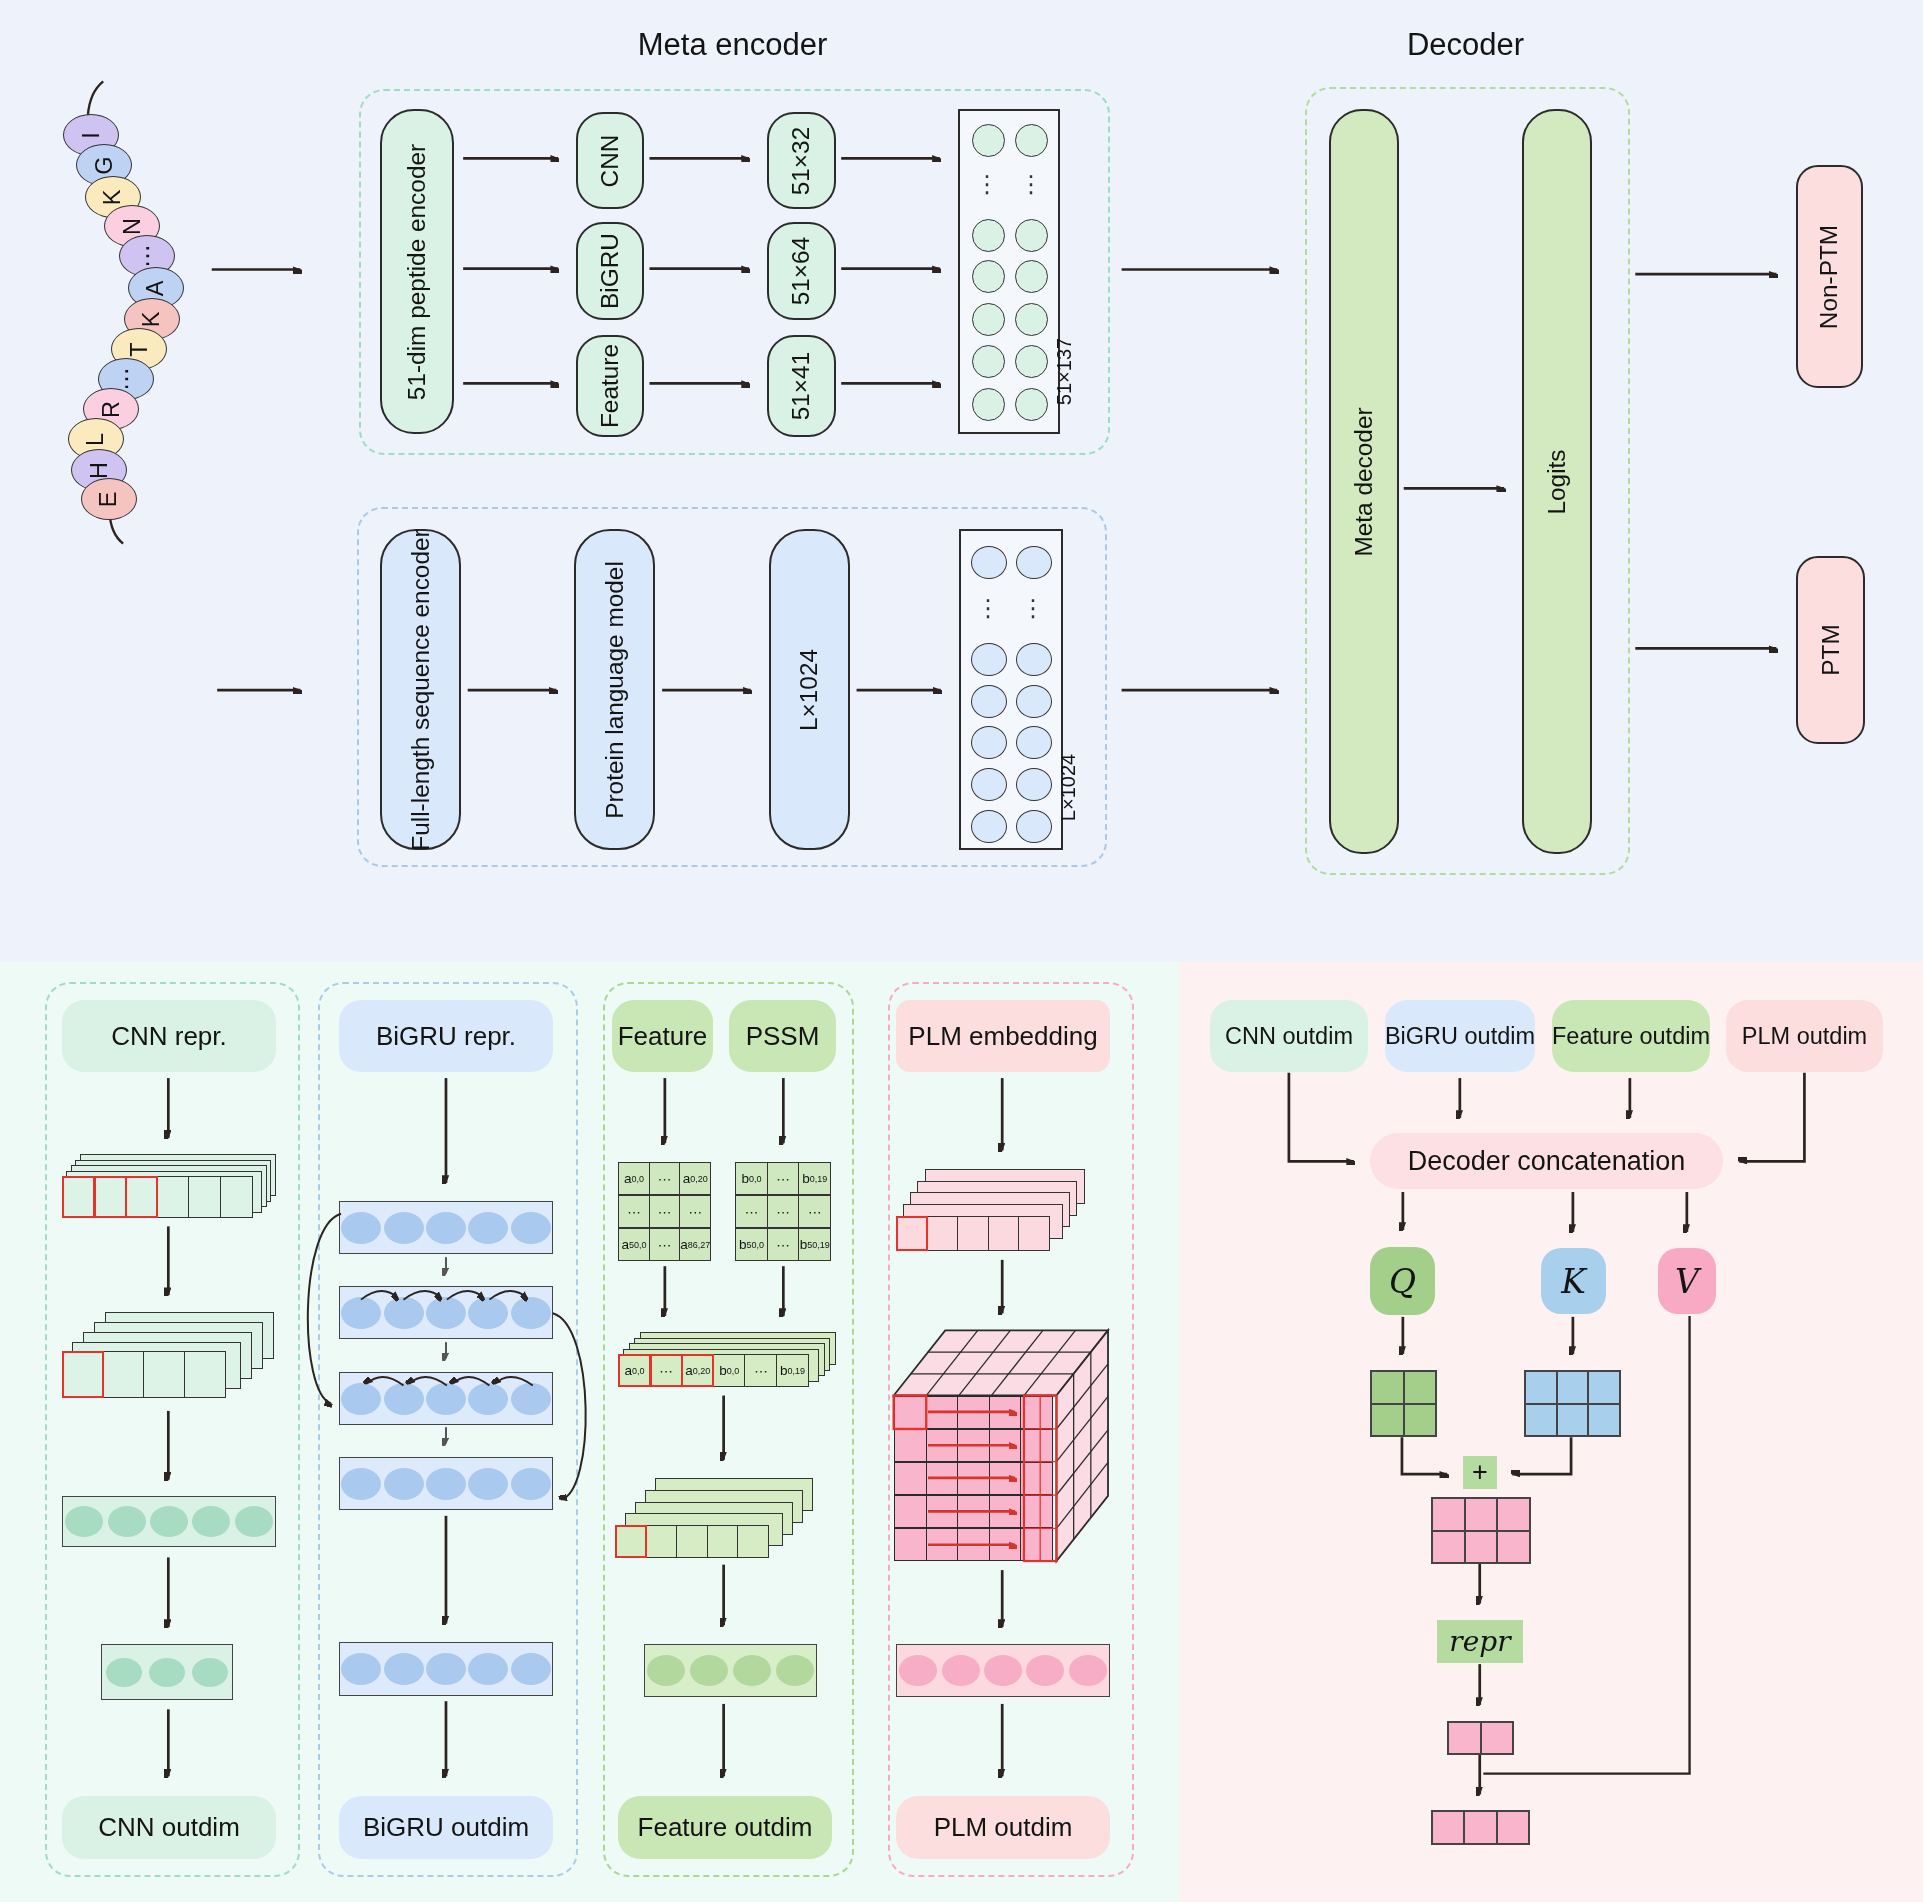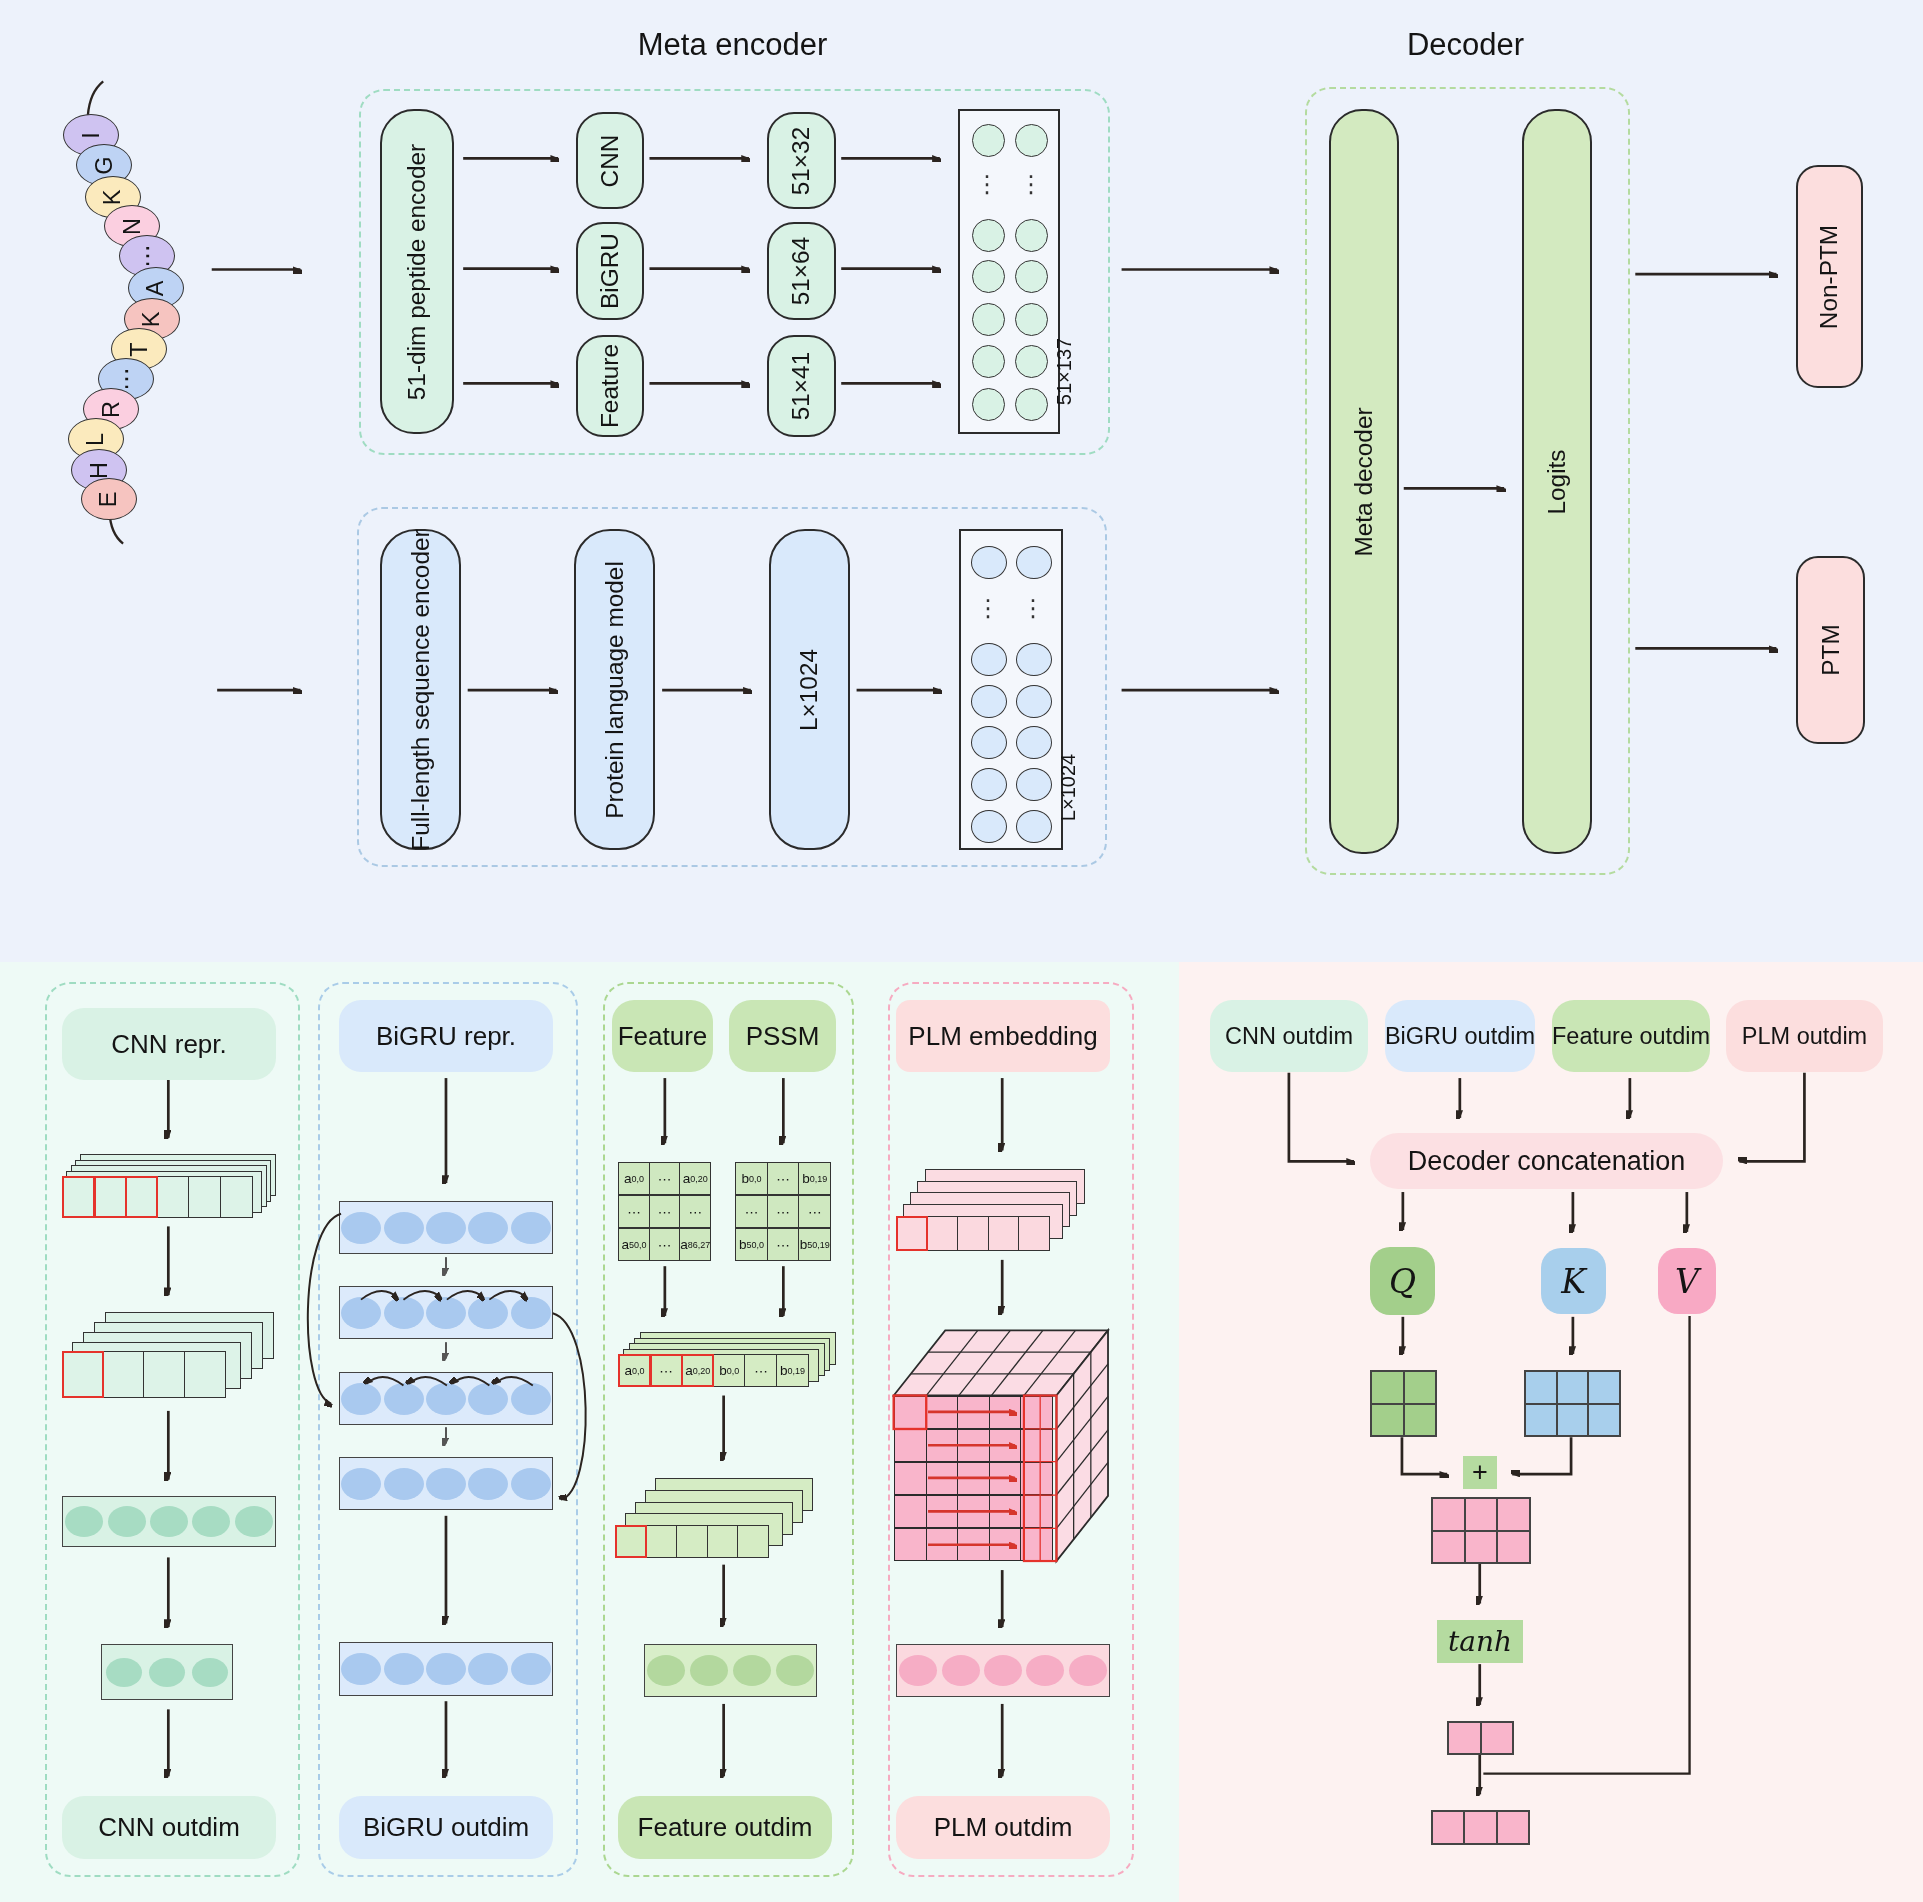--- a/index.html
+++ b/index.html
@@ -243,21 +243,21 @@
     </div>
   <div class="pill bordered pink" style="left:1796px;top:556px;width:65px;height:184px;border-radius:22px;z-index:2;">
     <span class="vspan f27">PTM</span>
     </div>
 
   <div class="dash" style="left:45px;top:982px;width:251px;height:891px;border:2.7px dashed #9fdcc2;z-index:2;"></div>
   <div class="dash" style="left:318px;top:982px;width:256px;height:891px;border:2.7px dashed #a9cce8;z-index:2;"></div>
   <div class="dash" style="left:603px;top:982px;width:247px;height:891px;border:2.7px dashed #abd791;z-index:2;"></div>
   <div class="dash" style="left:888px;top:982px;width:242px;height:891px;border:2.7px dashed #f6abc1;z-index:2;"></div>
 
-  <div class="pill mint" style="left:62px;top:1000px;width:214px;height:72px;border-radius:22px;z-index:2;margin-top:8px;">
+  <div class="pill mint" style="left:62px;top:1000px;width:214px;height:72px;border-radius:22px;z-index:2;">
     <span class="htext f29">CNN repr.</span>
     </div>
   <div class="pill mint" style="left:62px;top:1796px;width:214px;height:63px;border-radius:22px;z-index:2;">
     <span class="htext f29">CNN outdim</span>
     </div>
 
   <div class="pill blue" style="left:339px;top:1000px;width:214px;height:72px;border-radius:22px;z-index:2;">
     <span class="htext f29">BiGRU repr.</span>
     </div>
   <div class="pill blue" style="left:339px;top:1796px;width:214px;height:63px;border-radius:22px;z-index:2;">
@@ -296,21 +296,21 @@
 
   <div class="pill pinker" style="left:1370px;top:1133px;width:353px;height:56px;border-radius:28px;z-index:2;">
     <span class="htext f30">Decoder concatenation</span>
     </div>
 
   <div class="qkv" style="left:1370px;top:1247px;width:65px;height:68px;background:#a3cf8b;z-index:2;">Q</div>
   <div class="qkv" style="left:1541px;top:1248px;width:65px;height:66px;background:#a8cfec;z-index:2;">K</div>
   <div class="qkv" style="left:1658px;top:1248px;width:58px;height:66px;background:#f8a9c4;z-index:2;">V</div>
 
   <div class="opbox" style="left:1463px;top:1456px;width:34px;height:33px;background:#b5dba0;font-size:27px;z-index:2;">+</div>
-  <div class="opbox" style="left:1437px;top:1620px;width:86px;height:43px;background:#b5dba0;font-family:'DejaVu Serif',serif;font-style:italic;font-size:28px;z-index:2;">tanh</div>
+  <div class="opbox" style="left:1437px;top:1620px;width:86px;height:43px;background:#b5dba0;font-family:'DejaVu Serif',serif;font-style:italic;font-size:28px;z-index:2;">repr</div>
 
   <svg class="layer" width="1923" height="1902" style="z-index:4;" viewBox="0 0 2126 2103">
     <defs>
       <marker id="ahs" markerWidth="9" markerHeight="8" refX="7" refY="3.5" orient="auto" markerUnits="userSpaceOnUse">
         <path d="M0,0 L8,3.5 L0,7 Z" fill="#2b2420" transform="scale(1.6)"></path>
       </marker>
       <marker id="ahg" markerWidth="9" markerHeight="8" refX="6" refY="3.5" orient="auto" markerUnits="userSpaceOnUse">
         <path d="M0,0 L7,3.5 L0,7 Z" fill="#555" transform="scale(1.7)"></path>
       </marker>
       <marker id="ahr" markerWidth="9" markerHeight="8" refX="6.5" refY="3.5" orient="auto" markerUnits="userSpaceOnUse">

